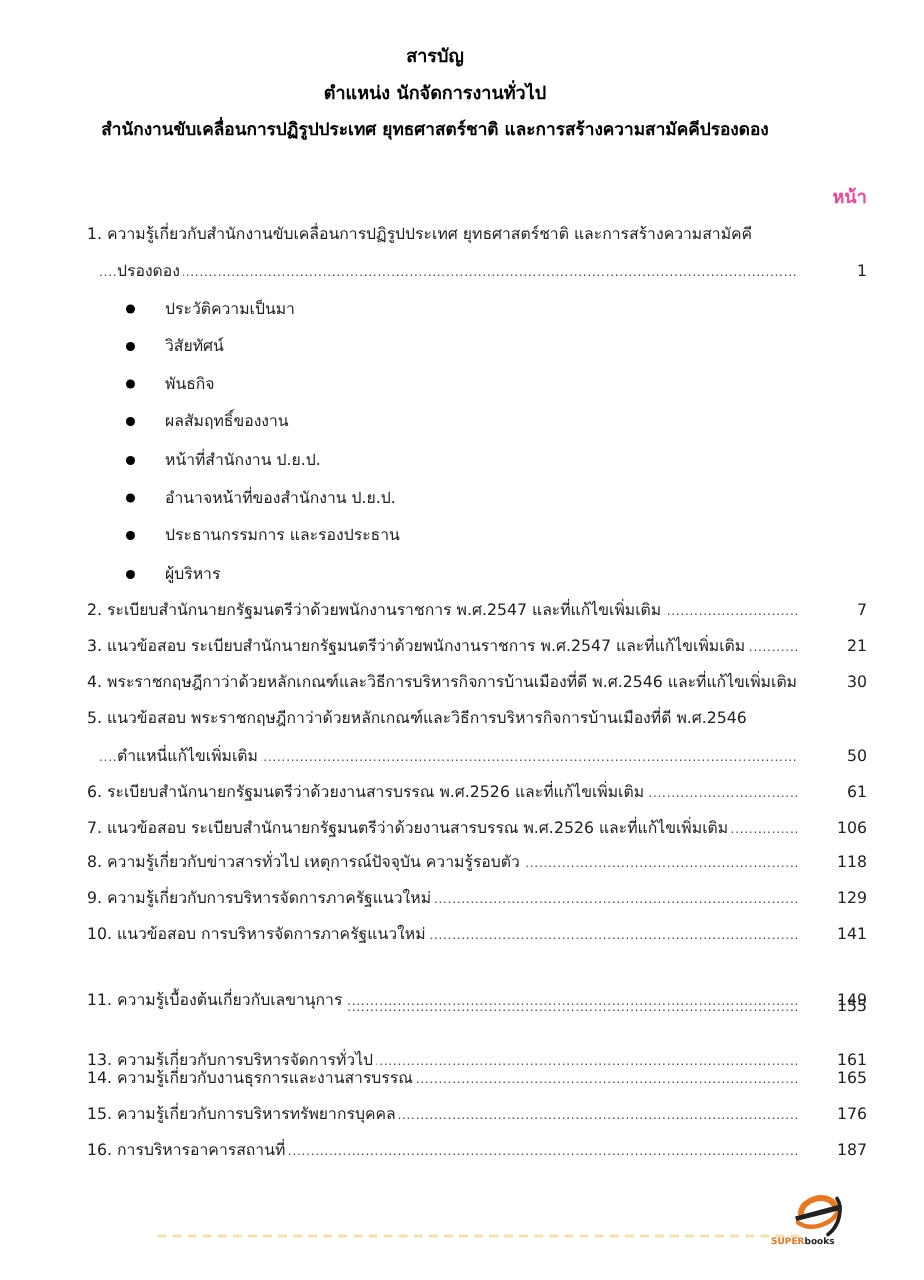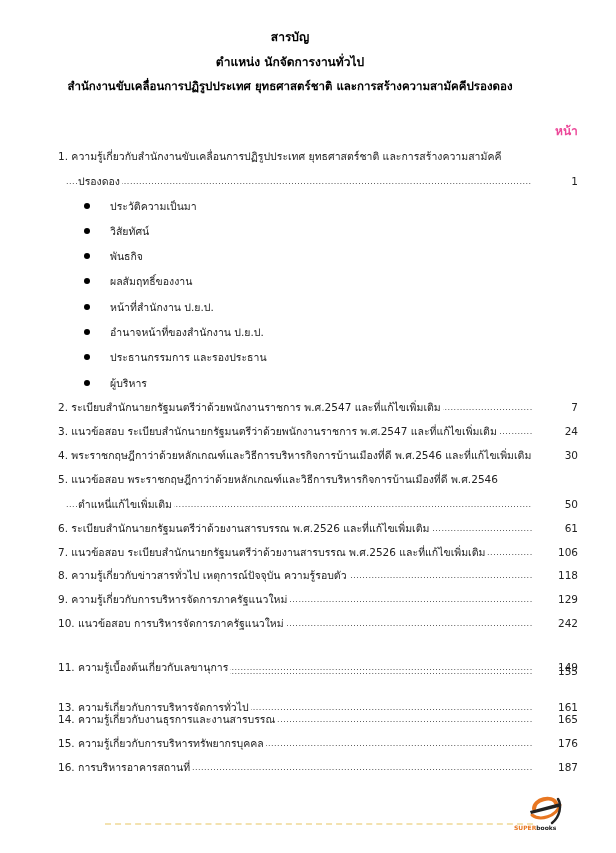--- a/index.html
+++ b/index.html
@@ -204,21 +204,21 @@
     </div>
 
     <div class="row" style="top:251px;">
       <span class="label">2. ระเบียบสำนักนายกรัฐมนตรีว่าด้วยพนักงานราชการ พ.ศ.2547 และที่แก้ไขเพิ่มเติม</span>
       <span class="leader">..........................................................................................................................................................................................................................................................</span>
       <span class="pnum">7</span>
     </div>
     <div class="row" style="top:275px;">
       <span class="label">3. แนวข้อสอบ ระเบียบสำนักนายกรัฐมนตรีว่าด้วยพนักงานราชการ พ.ศ.2547 และที่แก้ไขเพิ่มเติม</span>
       <span class="leader">..........................................................................................................................................................................................................................................................</span>
-      <span class="pnum">24</span>
+      <span class="pnum">21</span>
     </div>
     <div class="row" style="top:299px;">
       <span class="label">4. พระราชกฤษฎีกาว่าด้วยหลักเกณฑ์และวิธีการบริหารกิจการบ้านเมืองที่ดี พ.ศ.2546 และที่แก้ไขเพิ่มเติม</span>
       <span class="pnum">30</span>
     </div>
 
     <div class="row" style="top:323px;">
       <span class="label">5. แนวข้อสอบ พระราชกฤษฎีกาว่าด้วยหลักเกณฑ์และวิธีการบริหารกิจการบ้านเมืองที่ดี พ.ศ.2546</span>
     </div>
     <div class="row indent" style="top:348px;">
@@ -243,21 +243,21 @@
       <span class="pnum">118</span>
     </div>
     <div class="row" style="top:443px;">
       <span class="label">9. ความรู้เกี่ยวกับการบริหารจัดการภาครัฐแนวใหม่</span>
       <span class="leader">..........................................................................................................................................................................................................................................................</span>
       <span class="pnum">129</span>
     </div>
     <div class="row" style="top:467px;">
       <span class="label">10. แนวข้อสอบ การบริหารจัดการภาครัฐแนวใหม่</span>
       <span class="leader">..........................................................................................................................................................................................................................................................</span>
-      <span class="pnum">242</span>
+      <span class="pnum">141</span>
     </div>
     <div class="row" style="top:491px;margin-top:20px;">
       <span class="label">11. ความรู้เบื้องต้นเกี่ยวกับเลขานุการ</span>
       <span class="leader">..........................................................................................................................................................................................................................................................</span>
       <span class="pnum">149</span>
     </div>
     <div class="row" style="top:515px;">
       <span class="leader">..........................................................................................................................................................................................................................................................</span>
       <span class="pnum">155</span>
     </div>

